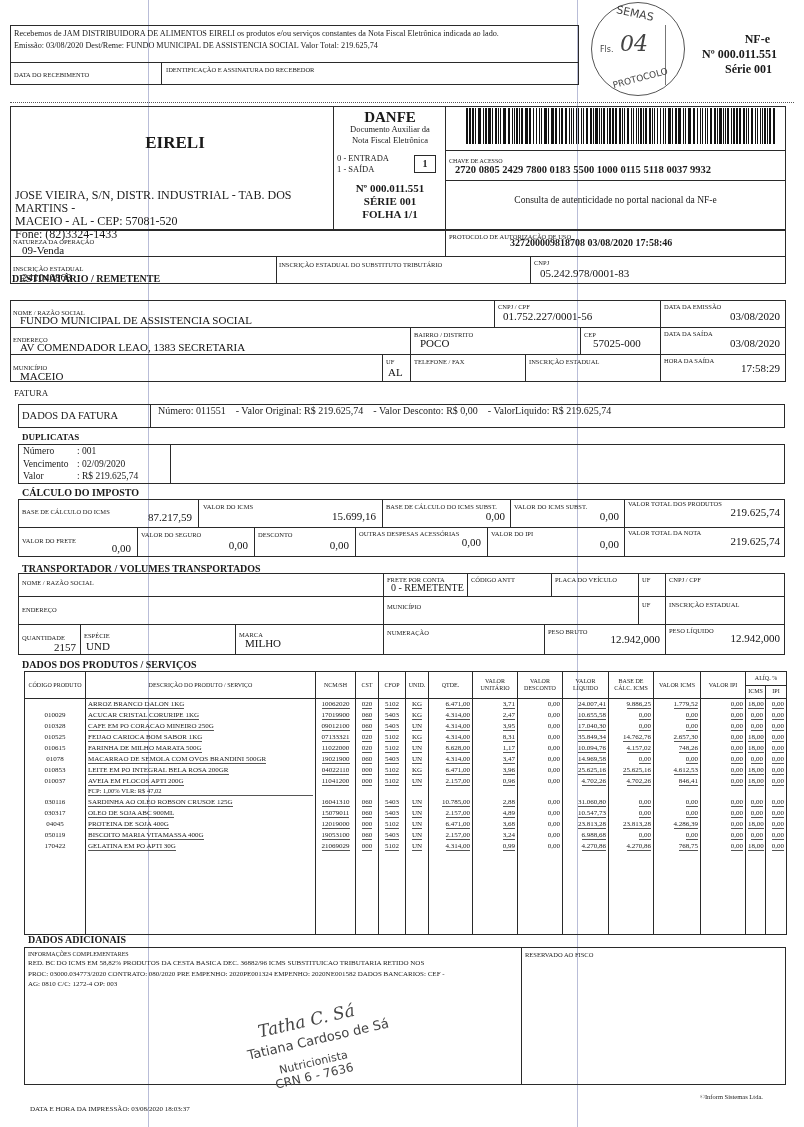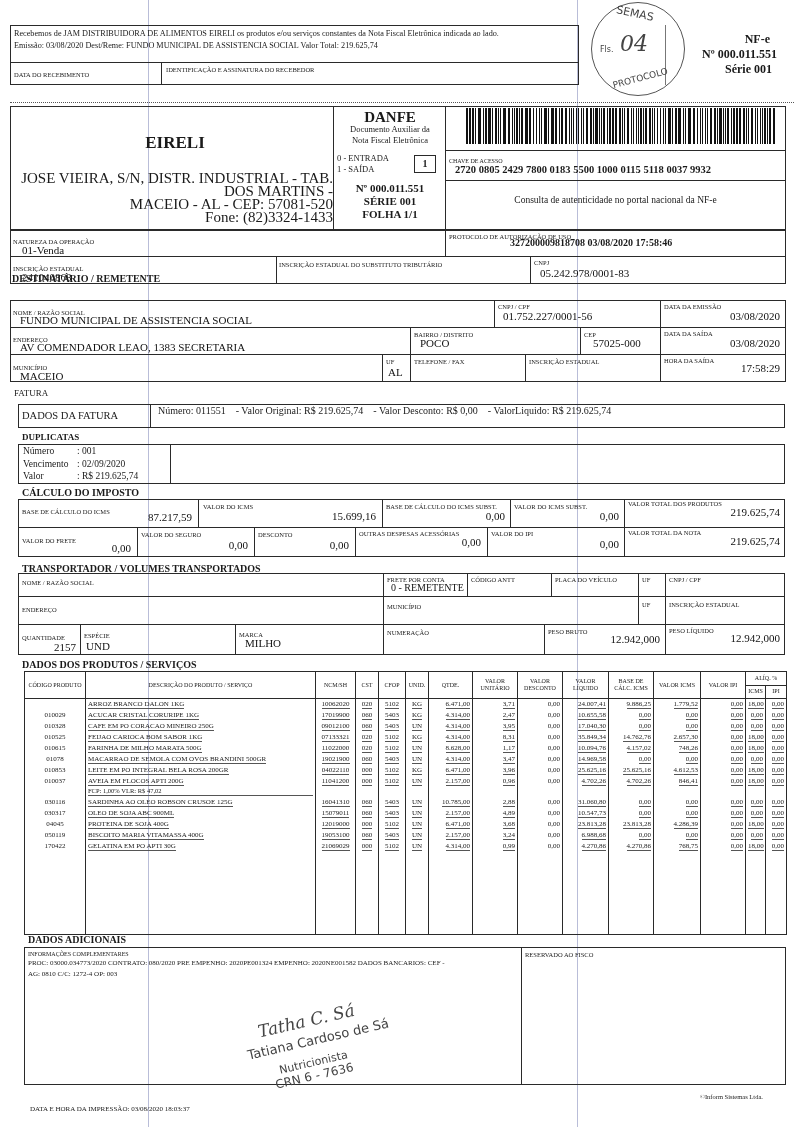--- a/index.html
+++ b/index.html
@@ -63,21 +63,21 @@
 <div class="box" style="left:10px;top:106px;width:776px;height:124px"></div>
 <div class="vl" style="left:333px;top:106px;height:124px"></div>
 <div class="vl" style="left:445px;top:106px;height:124px"></div>
 <div class="hl" style="left:445px;top:150px;width:341px"></div>
 <div class="hl" style="left:445px;top:180px;width:341px"></div>
 
 <div class="abs" style="left:20px;top:114px;width:310px;text-align:center;font-size:17px;font-weight:bold;line-height:19px">
   <br>
   <span>EIRELI</span>
 </div>
-<div class="abs" style="left:15px;top:172px;width:318px;text-align:right;font-size:15px;line-height:13px">
+<div class="abs" style="left:15px;top:189px;width:318px;text-align:left;font-size:12px;line-height:13px">
   <span>JOSE VIEIRA, S/N, DISTR. INDUSTRIAL - TAB. DOS MARTINS -</span><br>
   <span>MACEIO - AL - CEP: 57081-520</span><br>
   <span>Fone: (82)3324-1433</span>
 </div>
 
 <div class="abs" style="left:335px;top:110px;width:110px;text-align:center">
   <div style="font-size:15px;font-weight:bold;line-height:14px">DANFE</div>
   <div style="font-size:8.5px;line-height:11px">Documento Auxiliar da</div>
   <div style="font-size:8.5px;line-height:11px">Nota Fiscal Eletrônica</div>
 </div>
@@ -209,21 +209,21 @@
 <div class="abs" style="left:445px;top:194px;width:341px;text-align:center;font-size:9.5px;line-height:13px">
   <div>Consulta de autenticidade no portal nacional da NF-e</div>
 </div>
 
 <div class="box" style="left:10px;top:230px;width:776px;height:54px"></div>
 <div class="vl" style="left:445px;top:230px;height:26px"></div>
 <div class="hl" style="left:10px;top:256px;width:776px"></div>
 <div class="vl" style="left:276px;top:256px;height:28px"></div>
 <div class="vl" style="left:530px;top:256px;height:28px"></div>
 <div class="lbl" style="left:13px;top:238px">NATUREZA DA OPERAÇÃO</div>
-<div class="val" style="left:22px;top:244px">01-Venda</div>
+<div class="val" style="left:22px;top:244px">09-Venda</div>
 <div class="lbl" style="left:449px;top:233px">PROTOCOLO DE AUTORIZAÇÃO DE USO</div>
 <div class="abs" style="left:510px;top:237px;font-size:10px;font-weight:bold;white-space:nowrap">327200009818708 03/08/2020 17:58:46</div>
 <div class="lbl" style="left:13px;top:265px">INSCRIÇÃO ESTADUAL</div>
 <div class="val" style="left:22px;top:271px">241040868</div>
 <div class="lbl" style="left:279px;top:261px">INSCRIÇÃO ESTADUAL DO SUBSTITUTO TRIBUTÁRIO</div>
 <div class="lbl" style="left:534px;top:259px">CNPJ</div>
 <div class="val" style="left:540px;top:267px">05.242.978/0001-83</div>
 
 <div class="sec" style="left:12px;top:273px">DESTINATÁRIO / REMETENTE</div>
 <div class="box" style="left:10px;top:300px;width:776px;height:82px"></div>
@@ -636,20 +636,21 @@
         <td></td>
       </tr>
     </tbody>
 </table>
 
 <div class="sec" style="left:28px;top:934px">DADOS ADICIONAIS</div>
 <div class="box" style="left:24px;top:947px;width:762px;height:138px"></div>
 <div class="vl" style="left:521px;top:947px;height:138px"></div>
 <div class="abs" style="left:28px;top:951px;font-size:7px;line-height:10.5px;width:490px">
   <div style="font-size:6px;line-height:7px">INFORMAÇÕES COMPLEMENTARES</div>
+  <div>RED. BC DO ICMS EM 58,82% PRODUTOS DA CESTA BASICA DEC. 36882/96 ICMS SUBSTITUICAO TRIBUTARIA RETIDO NOS</div>
   <div>PROC: 03000.034773/2020 CONTRATO: 080/2020 PRE EMPENHO: 2020PE001324 EMPENHO: 2020NE001582 DADOS BANCARIOS: CEF -</div>
   <div>AG: 0810 C/C: 1272-4 OP: 003</div>
 </div>
 <div class="lbl" style="left:525px;top:951px">RESERVADO AO FISCO</div>
 
 <div class="sig" style="left:256px;top:1022px;font-size:17px;font-style:italic;font-family:'DejaVu Serif',serif">Tatha C. Sá</div>
 <div class="sig" style="left:246px;top:1048px;font-size:13px">Tatiana Cardoso de Sá</div>
 <div class="sig" style="left:278px;top:1064px;font-size:11px">Nutricionista</div>
 <div class="sig" style="left:274px;top:1078px;font-size:12px">CRN 6 - 7636</div>
 

